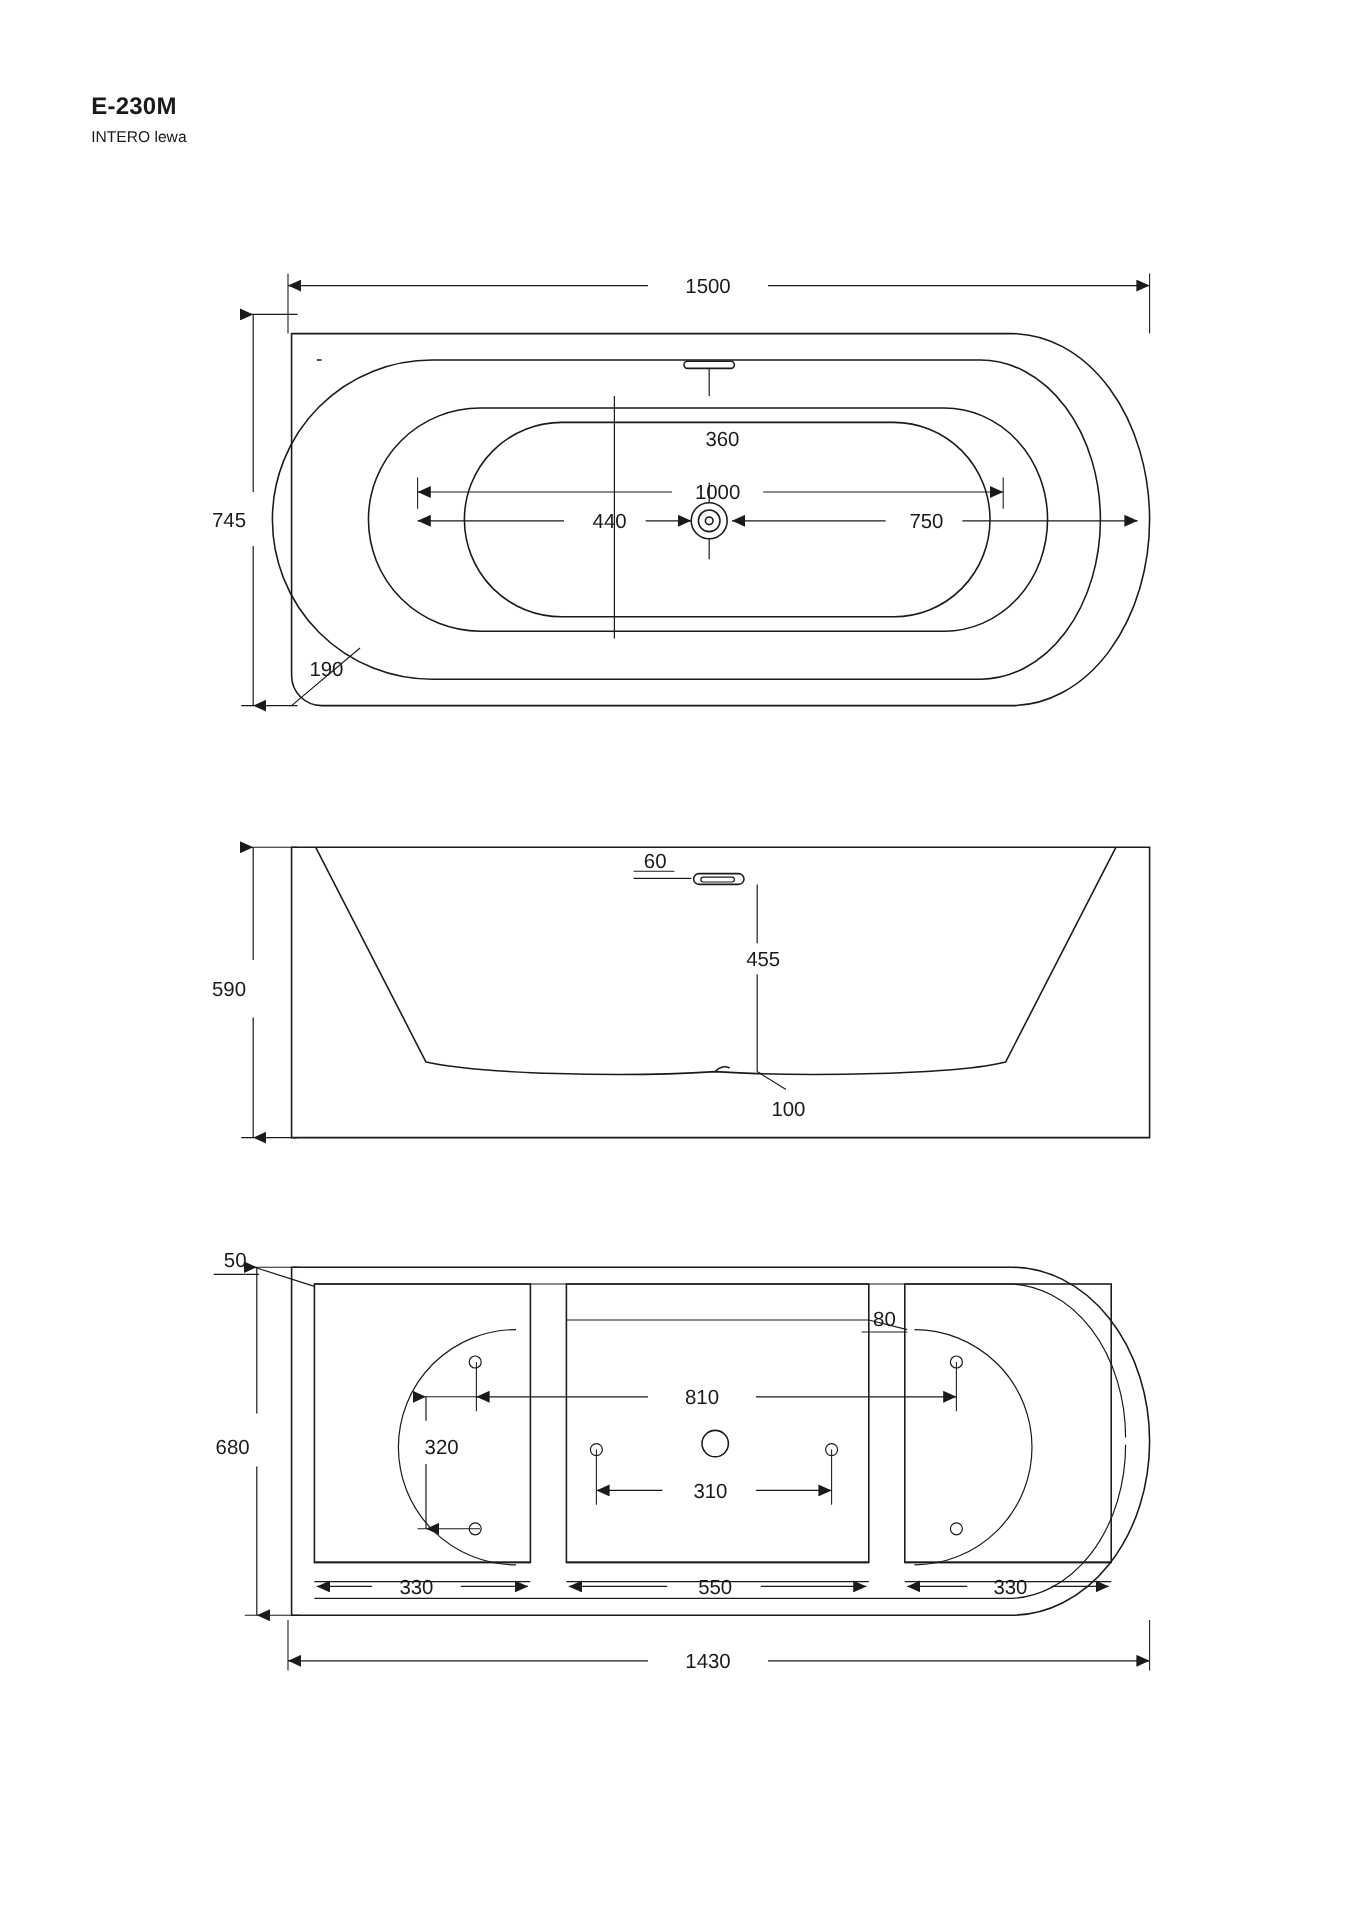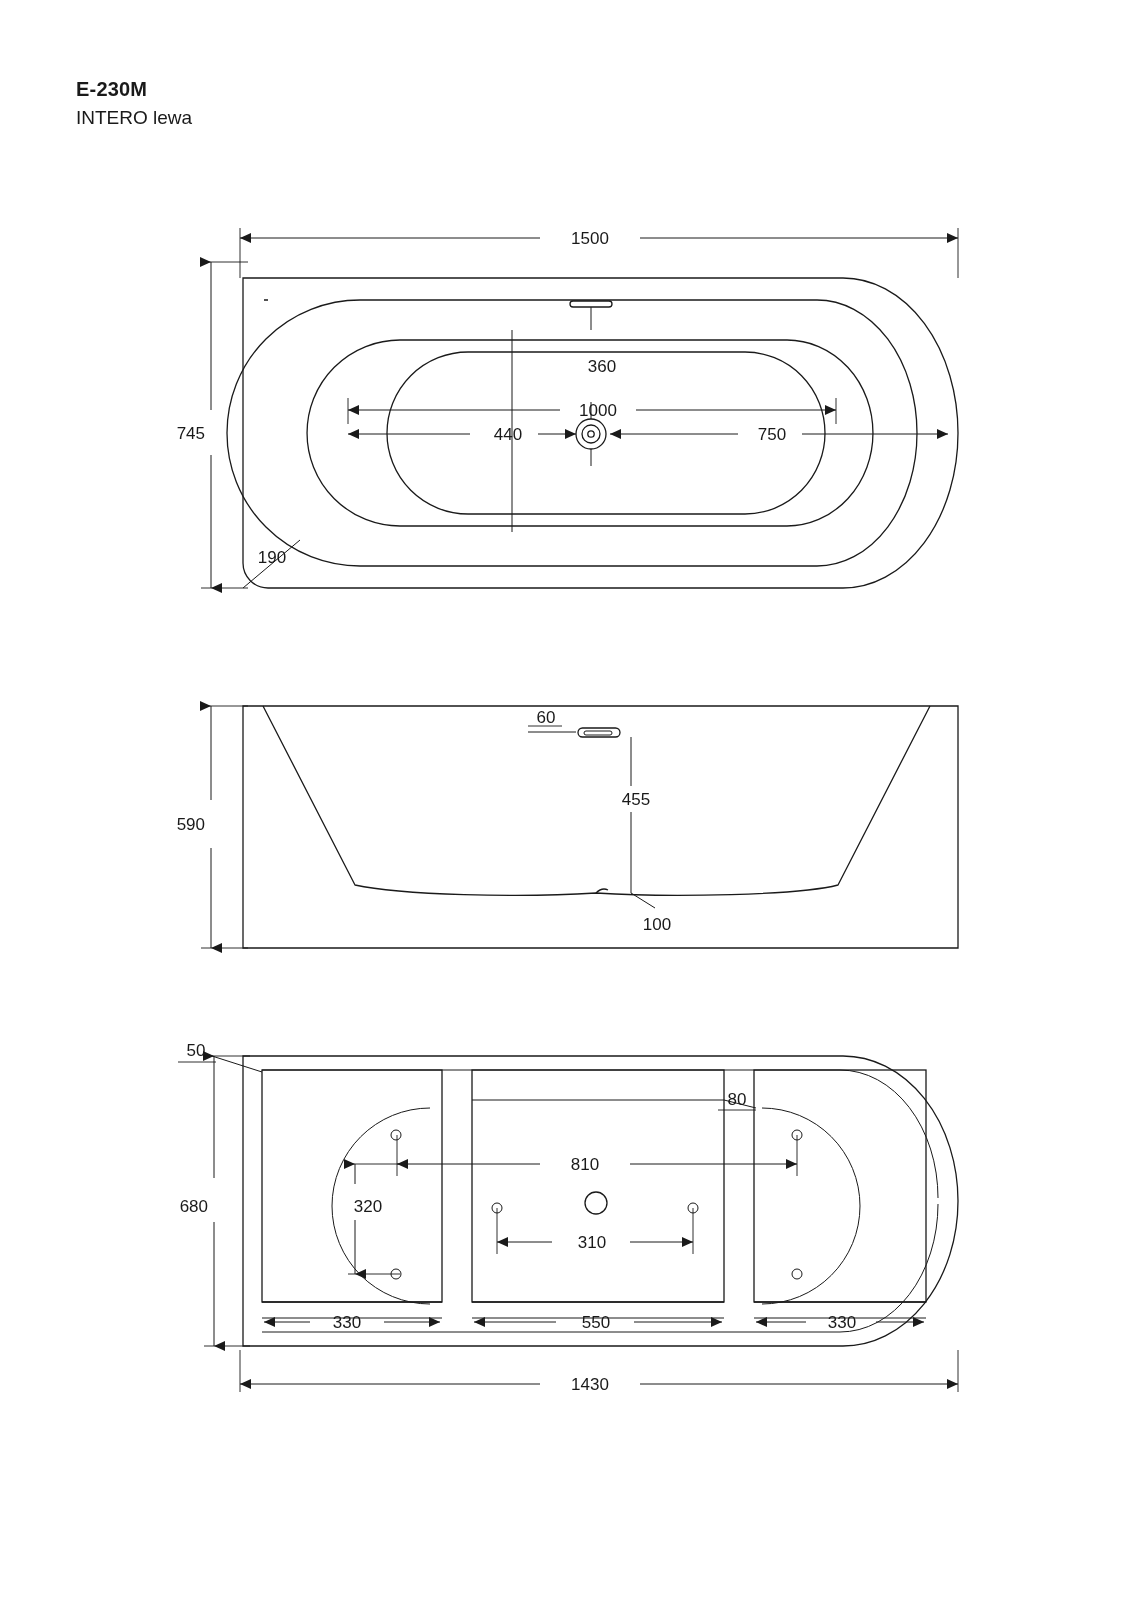--- a/index.html
+++ b/index.html
@@ -25,21 +25,21 @@
     left: 76px;
     top: 76px;
   }
   .model-code {
     font-size: 20px;
     font-weight: bold;
     letter-spacing: 0.2px;
     line-height: 1.35;
   }
   .model-name {
-    font-size: 19px;
+    font-size: 13px;
     font-weight: normal;
     line-height: 1.35;
     margin-top: 2px;
   }
   svg.drawing {
     position: absolute;
     left: 0;
     top: 0;
   }
   .dim-text {

